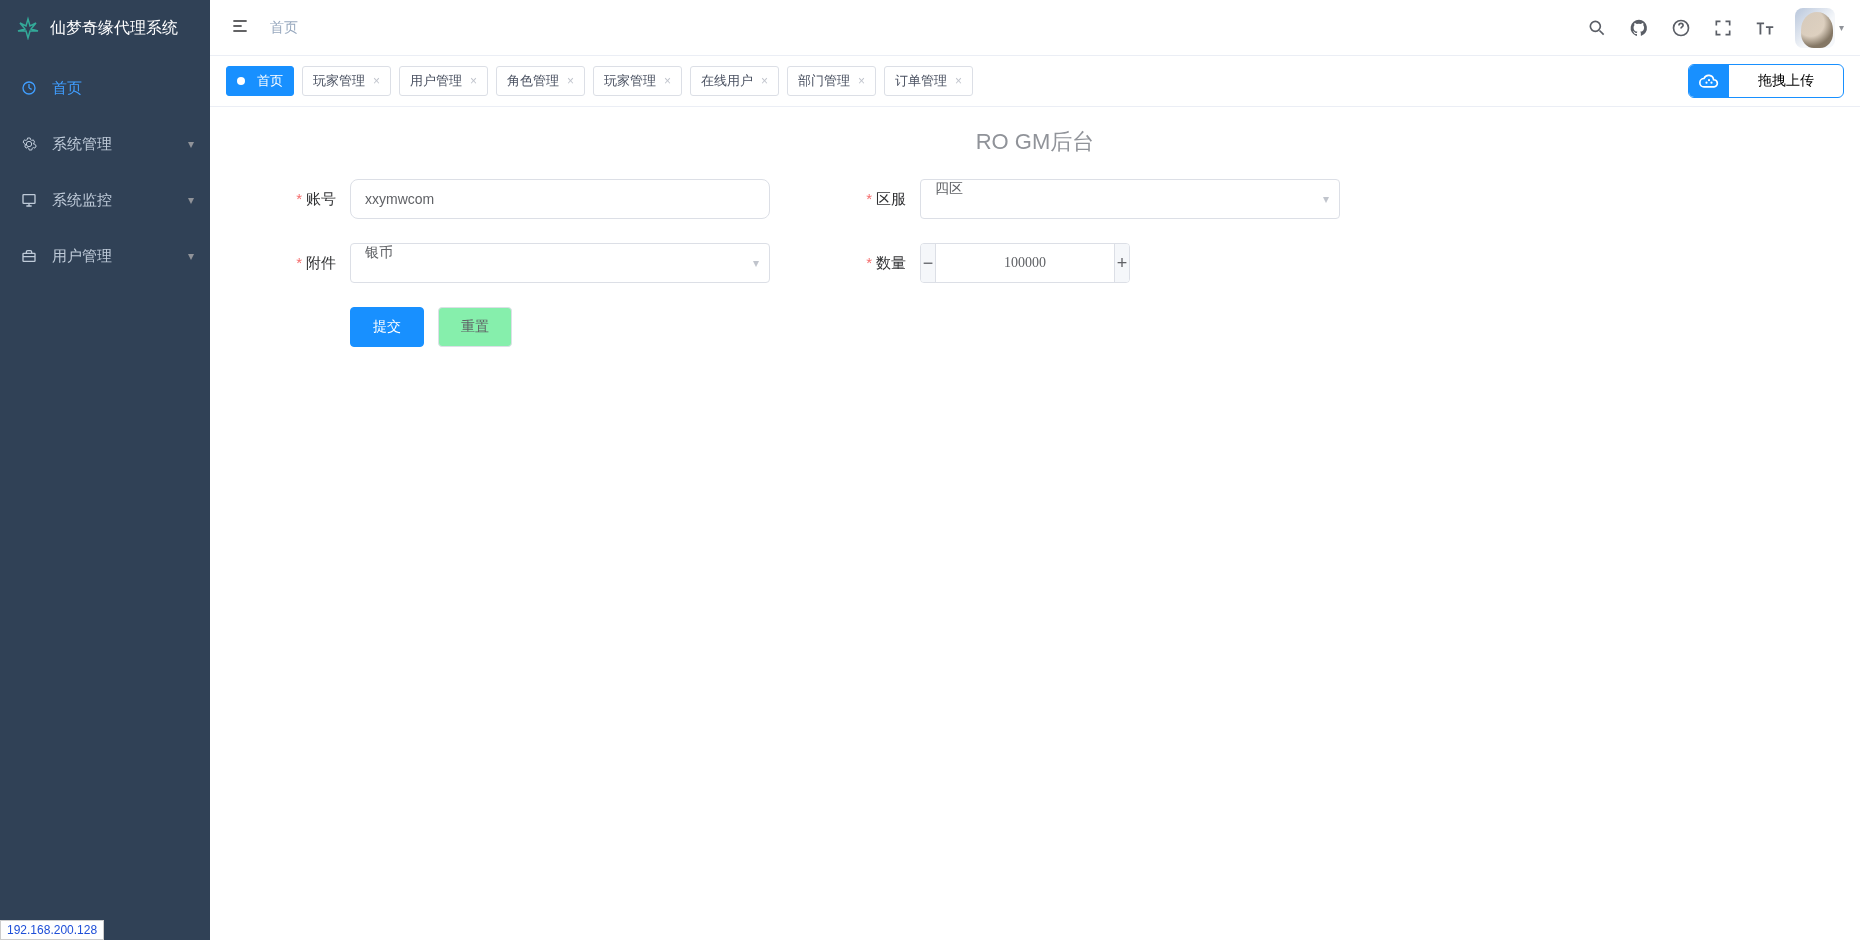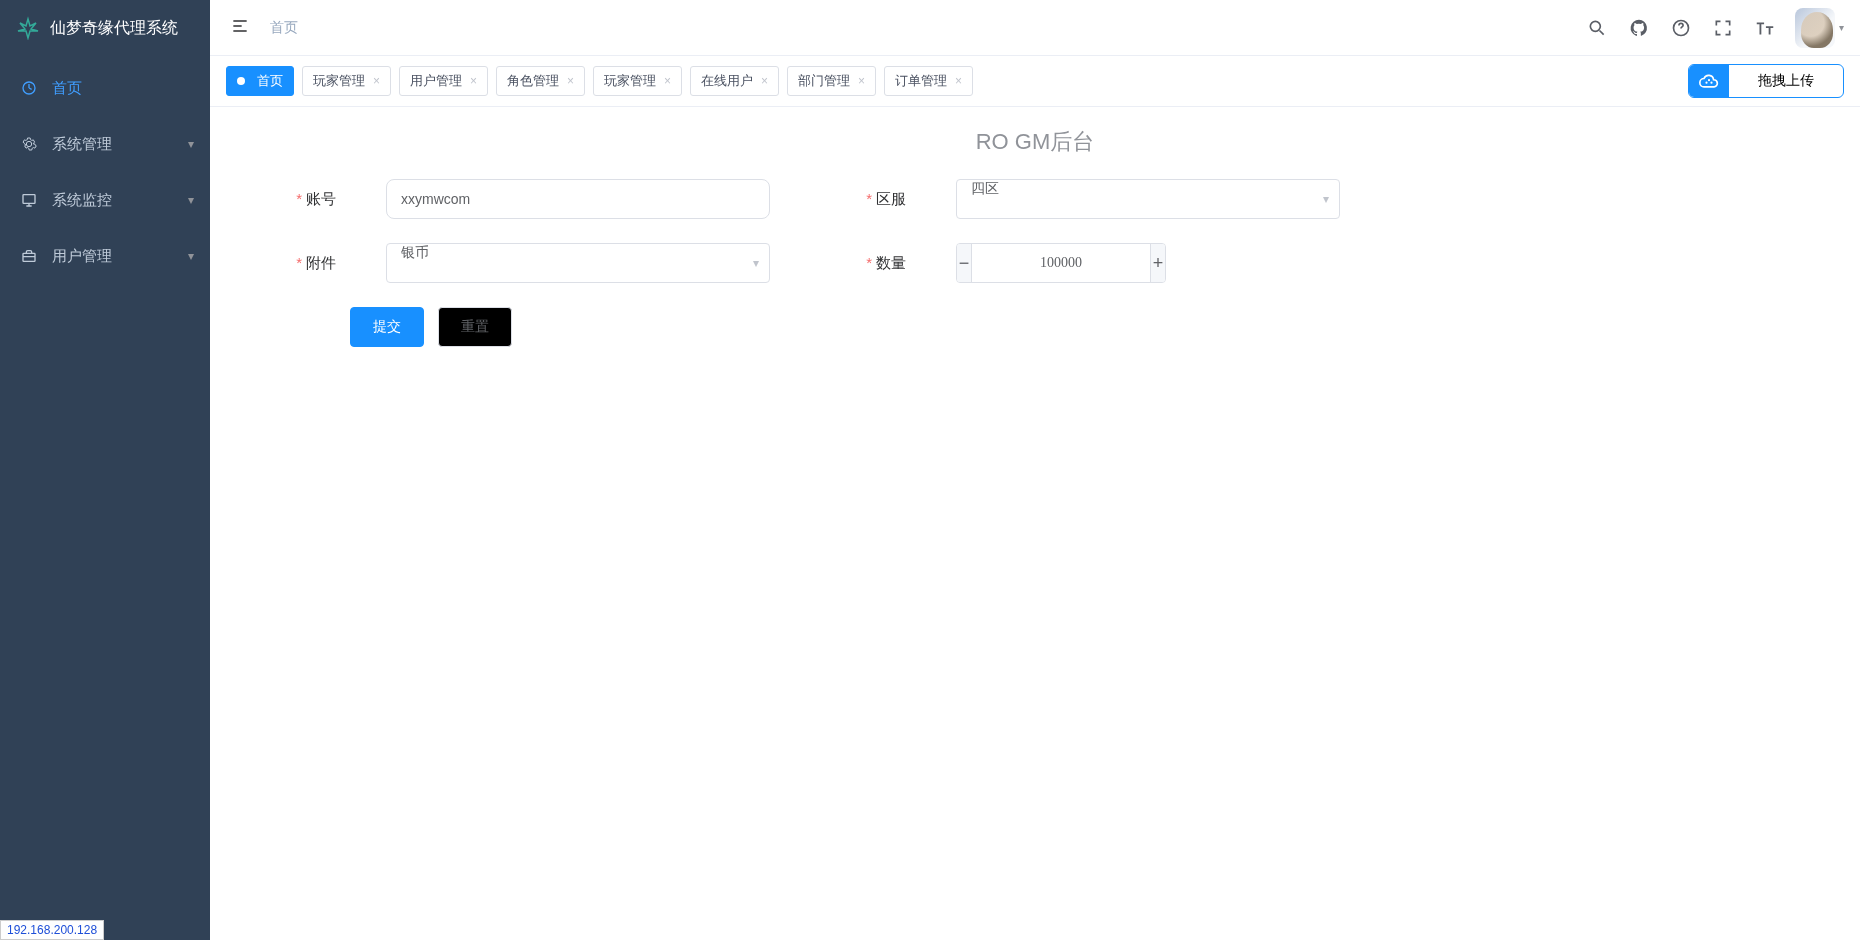--- a/index.html
+++ b/index.html
@@ -39,32 +39,32 @@
 .tab .close { font-size: 12px; color: #c0c4cc; cursor: pointer; }
 .upload-chip { margin-left: auto; display: flex; align-items: center; border: 1px solid #1890ff; border-radius: 6px; overflow: hidden; cursor: pointer; }
 .upload-chip .uc-icon { width: 40px; height: 32px; background: #1890ff; color: #fff; display: flex; align-items: center; justify-content: center; }
 .upload-chip .uc-label { padding: 0 29px; color: #000000; font-size: 14px; }
 
 
 .content { flex: 1; padding: 20px 30px; overflow: auto; }
 .page-title { text-align: center; font-size: 22px; color: #909399; font-weight: 400; margin-bottom: 22px; }
 .form { max-width: 1100px; }
 .form-row { display: flex; gap: 40px; margin-bottom: 24px; }
-.form-item { display: flex; align-items: center; width: 540px; gap: 36px; }
+.form-item { display: flex; align-items: center; width: 540px; }
 .form-label { width: 110px; text-align: right; padding-right: 14px; font-size: 15px; color: #303133; }
 .form-label .req { color: #f56c6c; margin-right: 4px; }
 .text-input { flex: 1; height: 40px; border: 1px solid #dcdfe6; border-radius: 8px; padding: 0 14px; font-size: 14px; outline: none; color: #606266; }
 .select { flex: 1; height: 40px; border: 1px solid #dcdfe6; border-radius: 4px; padding: 0 32px 0 14px; font-size: 14px; color: #606266; display: flex; align-items: flex-start; position: relative; cursor: pointer; }
 .select .sel-caret { position: absolute; right: 10px; top: 50%; transform: translateY(-50%); color: #c0c4cc; font-size: 12px; }
 .number-input { display: flex; height: 40px; border: 1px solid #dcdfe6; border-radius: 4px; overflow: hidden; width: 210px; }
 .number-input button { width: 42px; background: #f5f7fa; border: none; border-right: 1px solid #dcdfe6; font-size: 18px; color: #606266; cursor: pointer; }
 .number-input button:last-child { border-right: none; border-left: 1px solid #dcdfe6; }
 .number-input input { flex: 1; border: none; text-align: center; font-size: 14px; outline: none; color: #606266; font-family: Liberation Serif, serif; }
 .form-buttons { padding-left: 110px; display: flex; gap: 14px; }
-.btn { height: 40px; padding: 0 22px; border-radius: 4px; font-size: 14px; cursor: pointer; border: 1px solid #dcdfe6; background: #000000; color: #606266; }
+.btn { height: 40px; padding: 0 22px; border-radius: 4px; font-size: 14px; cursor: pointer; border: 1px solid #dcdfe6; background: #86efac; color: #606266; }
 .btn.primary { background: #1890ff; border-color: #1890ff; color: #fff; }
 
 
 .status-tip { position: fixed; left: 0; bottom: 0; background: #fefefe; border: 1px solid #ccc; padding: 2px 6px; font-size: 12px; color: #1d4ed8; }
 </style>
 </head>
 <body>
 
 <div class="app">
 

